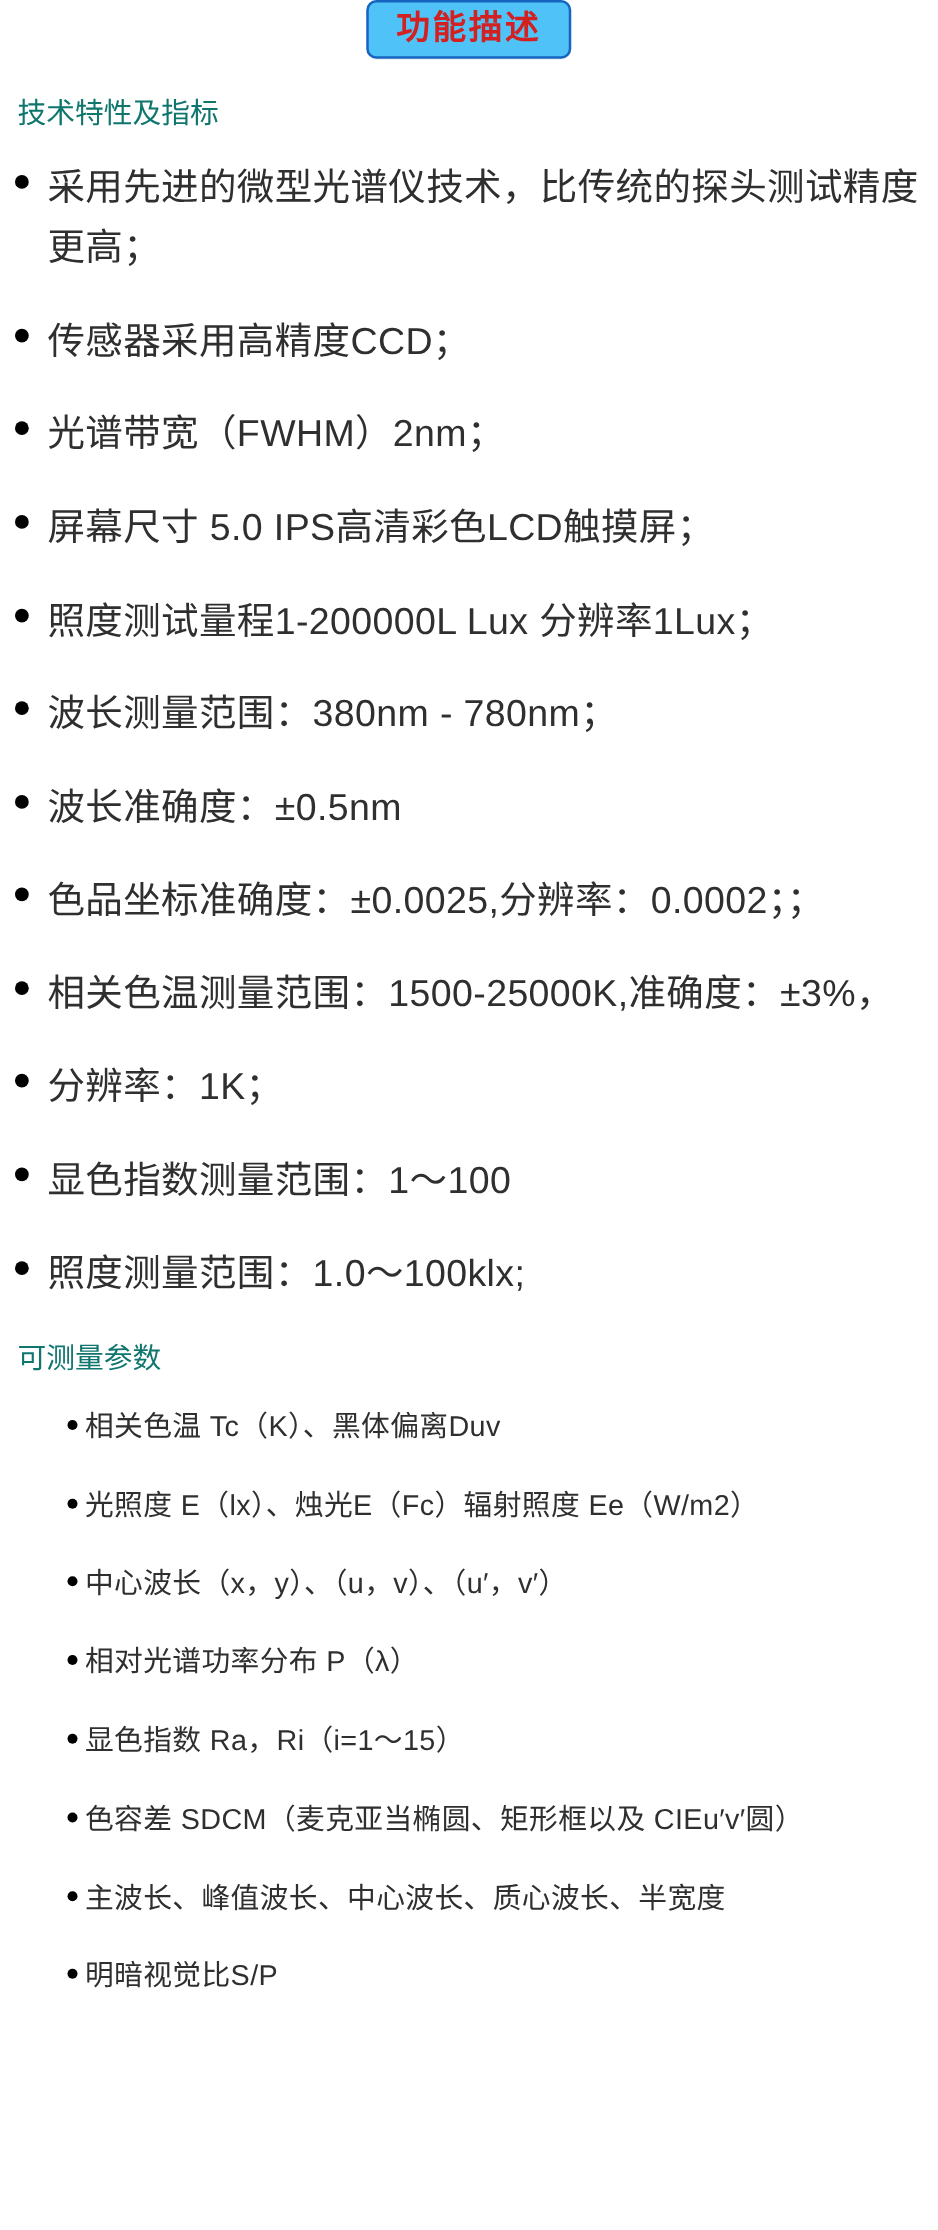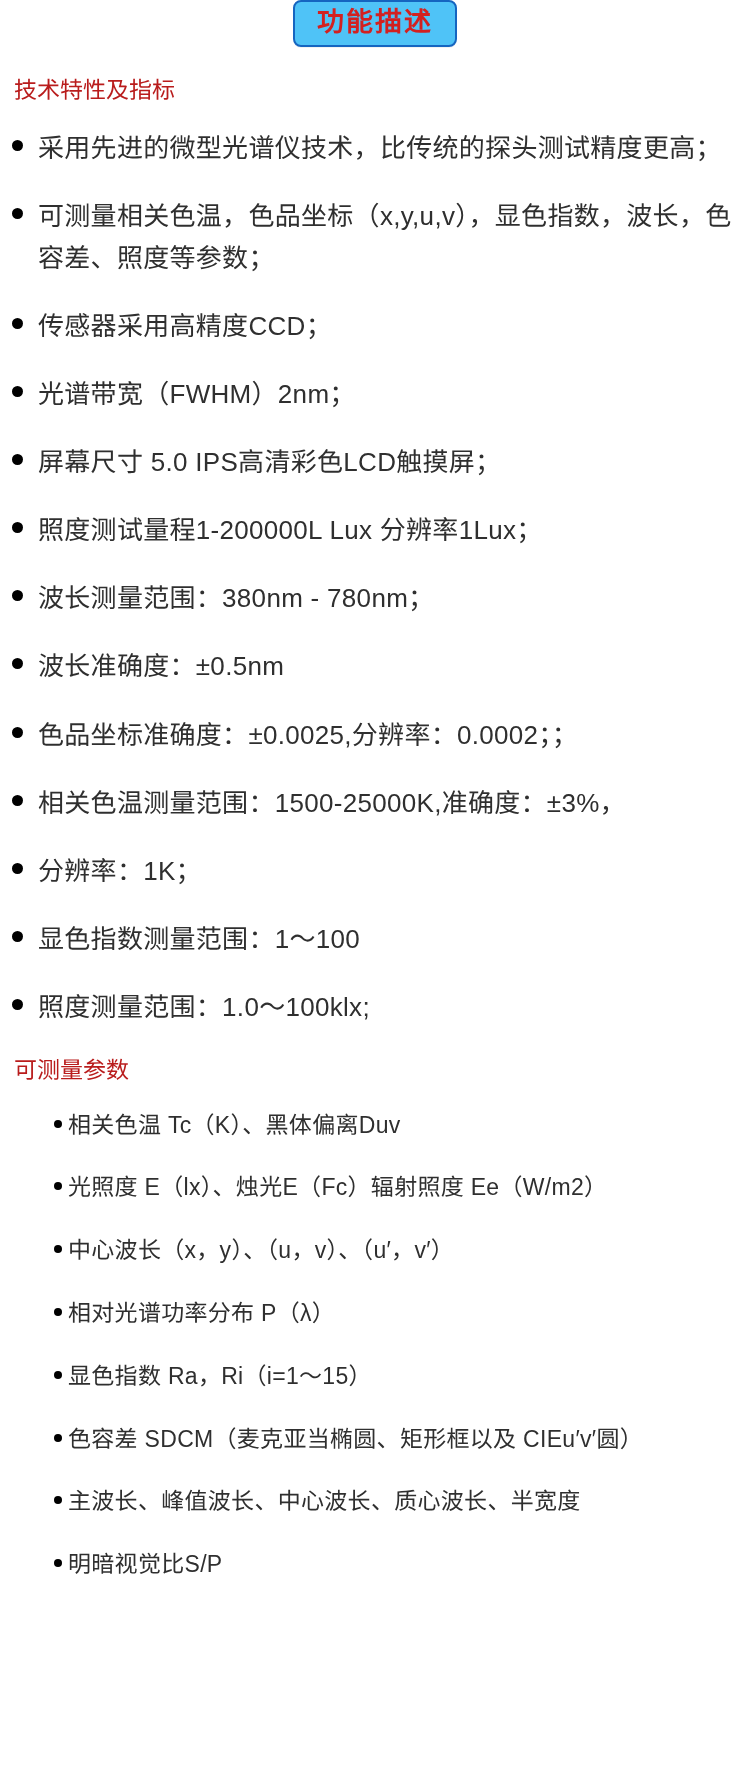--- a/index.html
+++ b/index.html
@@ -37,34 +37,34 @@
     font-weight: bold;
     letter-spacing: 2px;
     padding: 5px 22px 7px 22px;
     line-height: 1.15;
     box-shadow: 0 1px 0 rgba(0,0,0,0.05);
   }
 
   
   .section-heading {
     font-size: 23px;
-    color: #b91c1c;
+    color: #0f766e;
     padding: 12px 14px 6px 14px;
     line-height: 1.5;
   }
 
   
   ul.spec-list, ul.param-list {
     list-style: none;
     margin: 0;
     padding: 0;
   }
   ul.spec-list > li {
     position: relative;
-    font-size: 26px;
+    font-size: 30px;
     line-height: 1.62;
     color: #2f2f2f;
     padding: 13px 14px 13px 38px;
     letter-spacing: 0.3px;
   }
   ul.spec-list > li::before {
     content: "";
     position: absolute;
     left: 12px;
     top: 26px;
@@ -101,21 +101,20 @@
 <div class="page">
 
   <div class="banner-wrap">
     <div class="banner">功能描述</div>
   </div>
 
   <div class="section-heading">技术特性及指标</div>
 
   <ul class="spec-list">
     <li>采用先进的微型光谱仪技术，比传统的探头测试精度更高；</li>
-    <li>可测量相关色温，色品坐标（x,y,u,v），显色指数，波长，色容差、照度等参数；</li>
     <li>传感器采用高精度CCD；</li>
     <li>光谱带宽（FWHM）2nm；</li>
     <li>屏幕尺寸 5.0 IPS高清彩色LCD触摸屏；</li>
     <li>照度测试量程1-200000L Lux 分辨率1Lux；</li>
     <li>波长测量范围：380nm - 780nm；</li>
     <li>波长准确度：±0.5nm</li>
     <li>色品坐标准确度：±0.0025,分辨率：0.0002；；</li>
     <li>相关色温测量范围：1500-25000K,准确度：±3%，</li>
     <li>分辨率：1K；</li>
     <li>显色指数测量范围：1～100</li>

